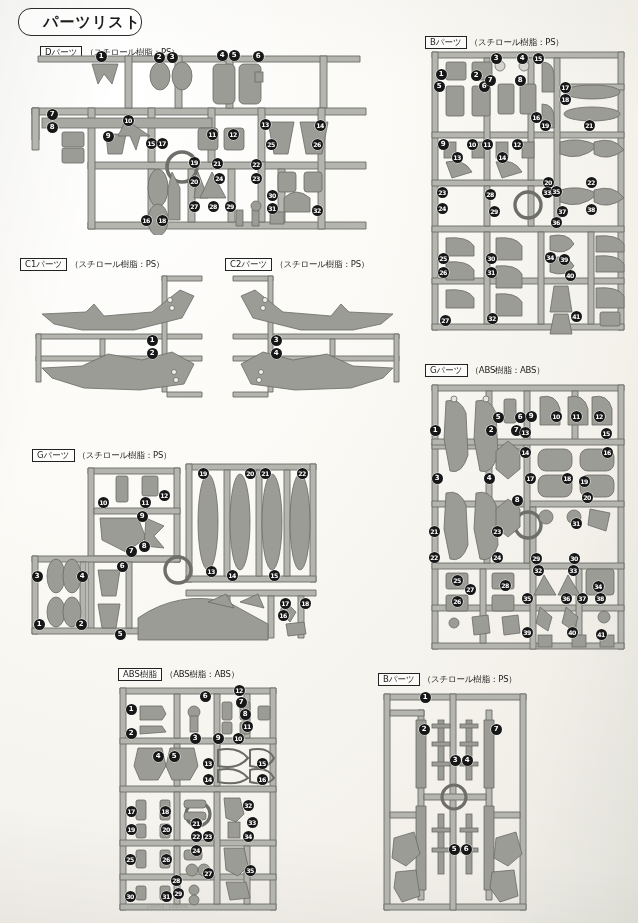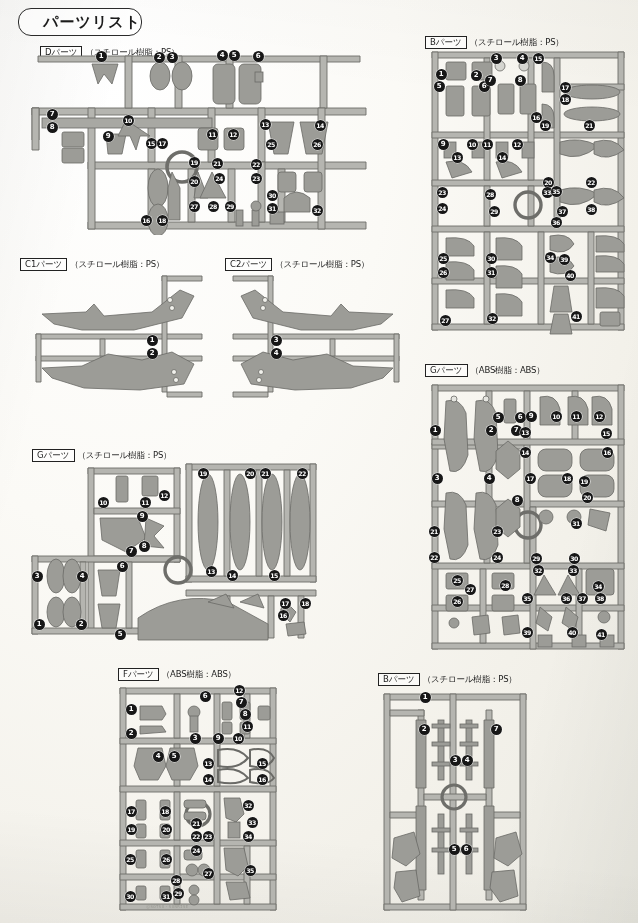--- a/index.html
+++ b/index.html
@@ -135,21 +135,21 @@
   <span class="box">Gパーツ</span>
   <span class="mat">（スチロール樹脂：PS）</span>
 </div>
 
 <div class="sec-head" style="left:425px; top:364px;">
   <span class="box">Gパーツ</span>
   <span class="mat">（ABS樹脂：ABS）</span>
 </div>
 
 <div class="sec-head" style="left:118px; top:668px;">
-  <span class="box">Fパーツ</span>
+  <span class="box">ABS樹脂</span>
   <span class="mat">（ABS樹脂：ABS）</span>
 </div>
 
 <div class="sec-head" style="left:378px; top:673px;">
   <span class="box">Bパーツ</span>
   <span class="mat">（スチロール樹脂：PS）</span>
 </div>
 
 <div class="runner" style="left:30px; top:50px;">
 <svg width="340" height="185" viewBox="0 0 340 185">

